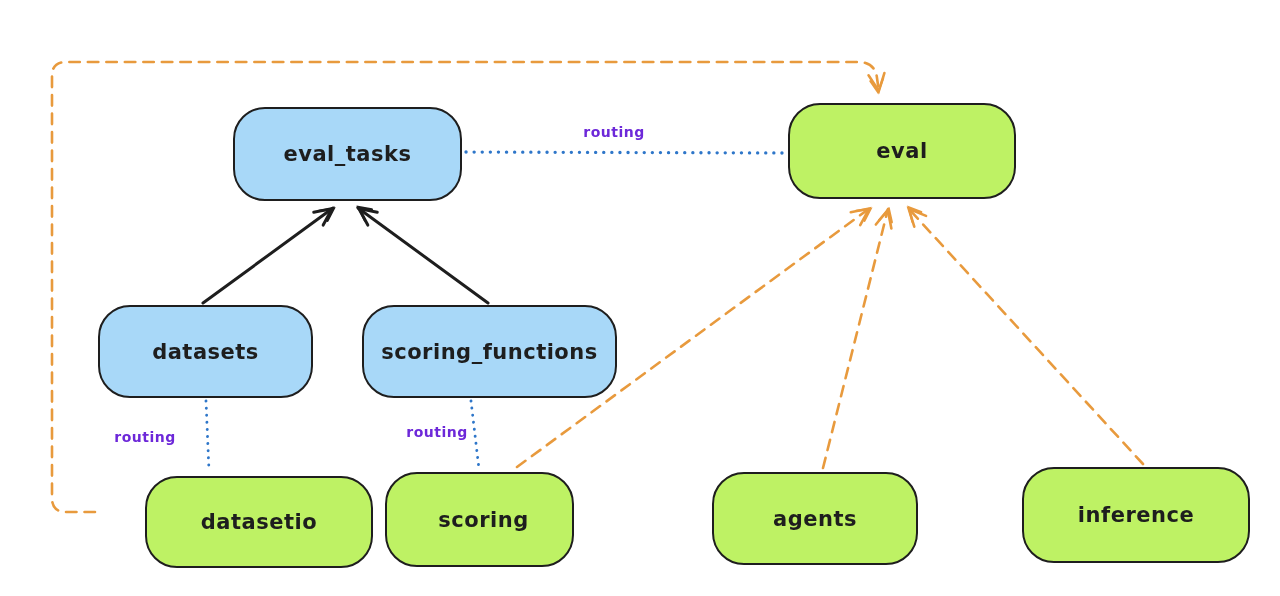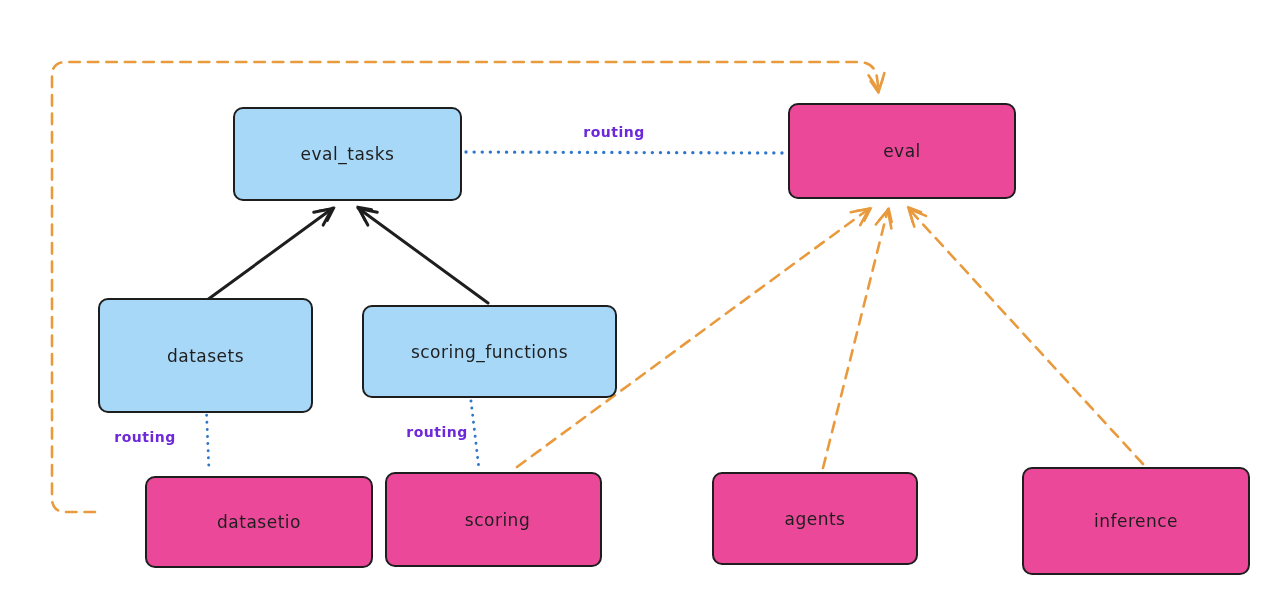--- a/index.html
+++ b/index.html
@@ -19,37 +19,38 @@
     position: absolute;
     left: 0; top: 0;
     width: 1280px; height: 596px;
   }
   .node {
     position: absolute;
     display: flex;
     align-items: center;
     justify-content: center;
     border: 2.5px solid #1e1e1e;
-    border-radius: 10px;
-    font-size: 17px;
+    border-radius: 32px;
+    font-size: 21px;
     letter-spacing: 0.5px;
     color: #1e1e1e;
     box-sizing: border-box;
+    font-weight: bold;
   }
   .node.blue  { background: #a8d8f8; }
-  .node.green { background: #ec4899; }
+  .node.green { background: #bef264; }
 
   #n-eval-tasks        { left: 233px; top: 107px; width: 229px; height: 94px; }
   #n-eval              { left: 788px; top: 103px; width: 228px; height: 96px; }
-  #n-datasets          { left:  98px; top: 298px; width: 215px; height: 115px; }
+  #n-datasets          { left:  98px; top: 305px; width: 215px; height: 93px; }
   #n-scoring-functions { left: 362px; top: 305px; width: 255px; height: 93px; }
   #n-datasetio         { left:  97px; top: 476px; width: 228px; height: 92px; margin-left: 48px; }
-  #n-scoring           { left: 385px; top: 472px; width: 217px; height: 95px; padding-left: 8px; }
+  #n-scoring           { left: 385px; top: 472px; width: 189px; height: 95px; padding-left: 8px; }
   #n-agents            { left: 712px; top: 472px; width: 206px; height: 93px; }
-  #n-inference         { left: 1022px; top: 467px; width: 228px; height: 108px; }
+  #n-inference         { left: 1022px; top: 467px; width: 228px; height: 96px; }
 
   .routing-label {
     position: absolute;
     transform: translate(-50%, -50%);
     color: #6d28d9;
     font-size: 14px;
     font-weight: 600;
     letter-spacing: 0.5px;
     white-space: nowrap;
   }

